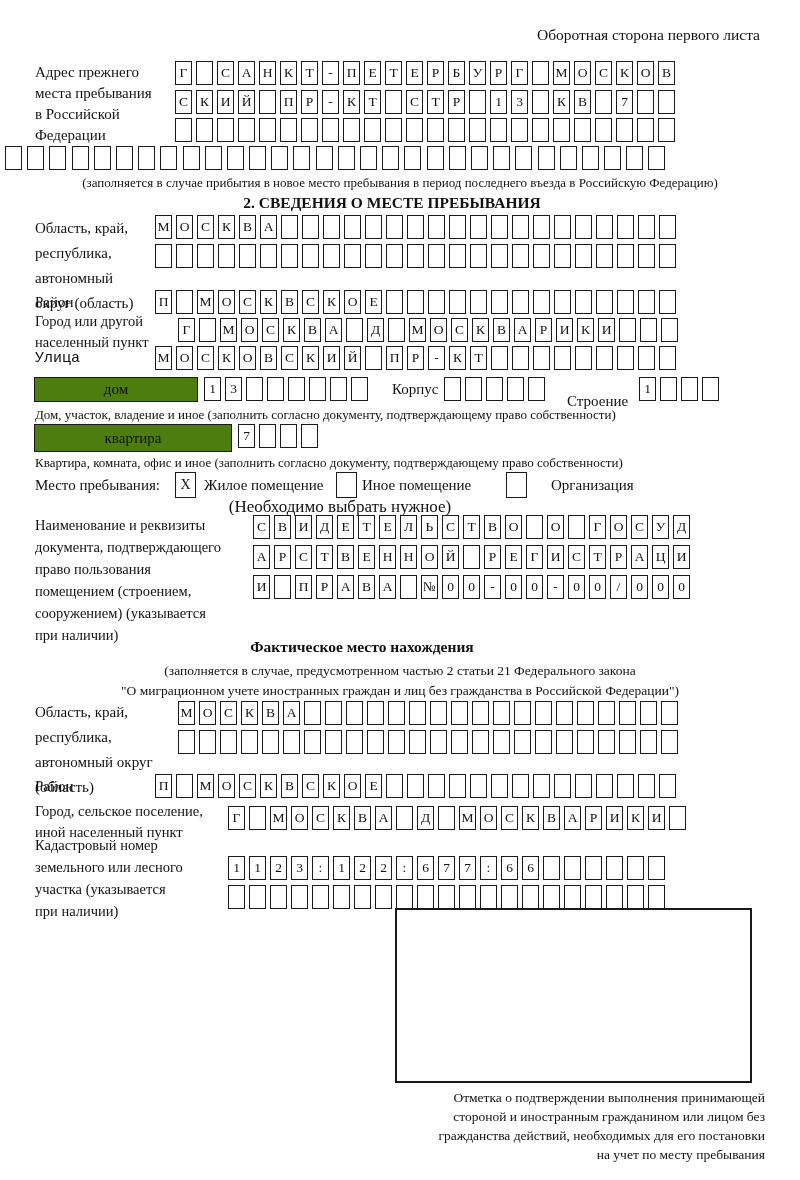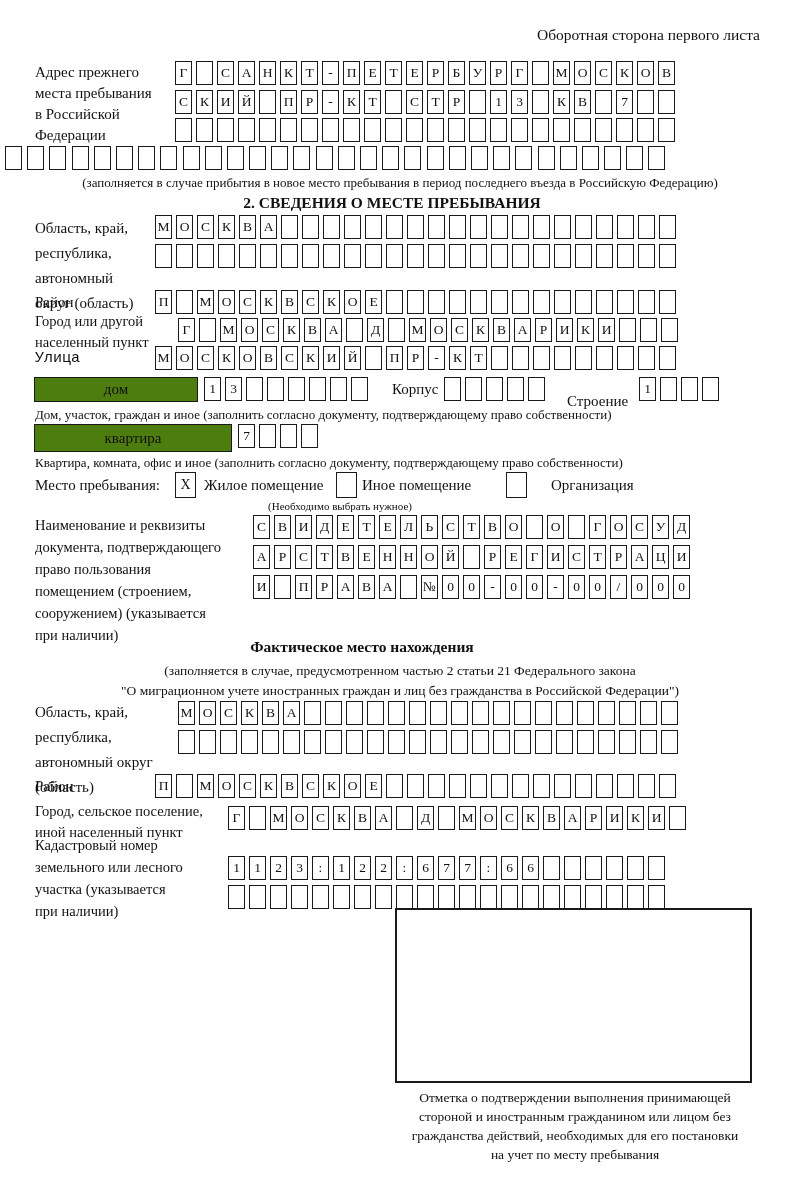--- a/index.html
+++ b/index.html
@@ -332,39 +332,39 @@
       <span class="cell"></span>
       <span class="cell"></span>
     </div>
   <div class="abs inline-label" style="left:567px; top:381px;margin-top:12px;">Строение</div>
   <div class="abs cells" style="left:639px; top:377px;">
       <span class="cell">1</span>
       <span class="cell"></span>
       <span class="cell"></span>
       <span class="cell"></span>
     </div>
-  <div class="abs note" style="left:35px; top:406px; width:740px;">Дом, участок, граждан и иное (заполнить согласно документу, подтверждающему право собственности)</div>
+  <div class="abs note" style="left:35px; top:406px; width:740px;">Дом, участок, владение и иное (заполнить согласно документу, подтверждающему право собственности)</div>
 
   <div class="abs labelbox" style="left:34px; top:424px; width:198px; height:28px;">квартира</div>
   <div class="abs cells" style="left:238px; top:424px;">
       <span class="cell">7</span>
       <span class="cell"></span>
       <span class="cell"></span>
       <span class="cell"></span>
     </div>
   <div class="abs note" style="left:35px; top:454px; width:740px;">Квартира, комната, офис и иное (заполнить согласно документу, подтверждающему право собственности)</div>
 
   <div class="abs inline-label" style="left:35px; top:477px;">Место пребывания:</div>
   <span class="abs checkbox" style="left:175px; top:472px;">X</span>
   <div class="abs inline-label" style="left:204px; top:477px;">Жилое помещение</div>
   <span class="abs checkbox" style="left:336px; top:472px;"></span>
   <div class="abs inline-label" style="left:362px; top:477px;">Иное помещение</div>
   <span class="abs checkbox" style="left:506px; top:472px;"></span>
   <div class="abs inline-label" style="left:551px; top:477px;">Организация</div>
-  <div class="abs note" style="left:200px; top:498px; width:280px; text-align:center; font-size:11px;">(Необходимо выбрать нужное)</div>
+  <div class="abs note" style="left:200px; top:498px; width:280px; text-align:center; font-size:17px;">(Необходимо выбрать нужное)</div>
 
   <div class="abs lbl" style="left:35px; top:514px; line-height:22px; font-size:14.5px;">Наименование и реквизиты
 документа, подтверждающего
 право пользования
 помещением (строением,
 сооружением) (указывается
 при наличии)</div>
   <div class="abs cells" style="left:253px; top:515px;">
       <span class="cell">С</span>
       <span class="cell">В</span>
@@ -597,18 +597,18 @@
       <span class="cell"></span>
       <span class="cell"></span>
       <span class="cell"></span>
       <span class="cell"></span>
       <span class="cell"></span>
       <span class="cell"></span>
       <span class="cell"></span>
     </div>
 
   <div class="abs bigbox" style="left:395px; top:908px; width:357px; height:175px;"></div>
-  <div class="abs note center" style="left:385px; top:1088px; width:380px; font-size:13.5px; line-height:19px;">Отметка о подтверждении выполнения принимающей
+  <div class="abs note center" style="left:385px; top:1088px; width:380px; font-size:13.5px; line-height:19px;text-align:right;">Отметка о подтверждении выполнения принимающей
 стороной и иностранным гражданином или лицом без
 гражданства действий, необходимых для его постановки
 на учет по месту пребывания</div>
 
 </div>
 
 </body></html>

